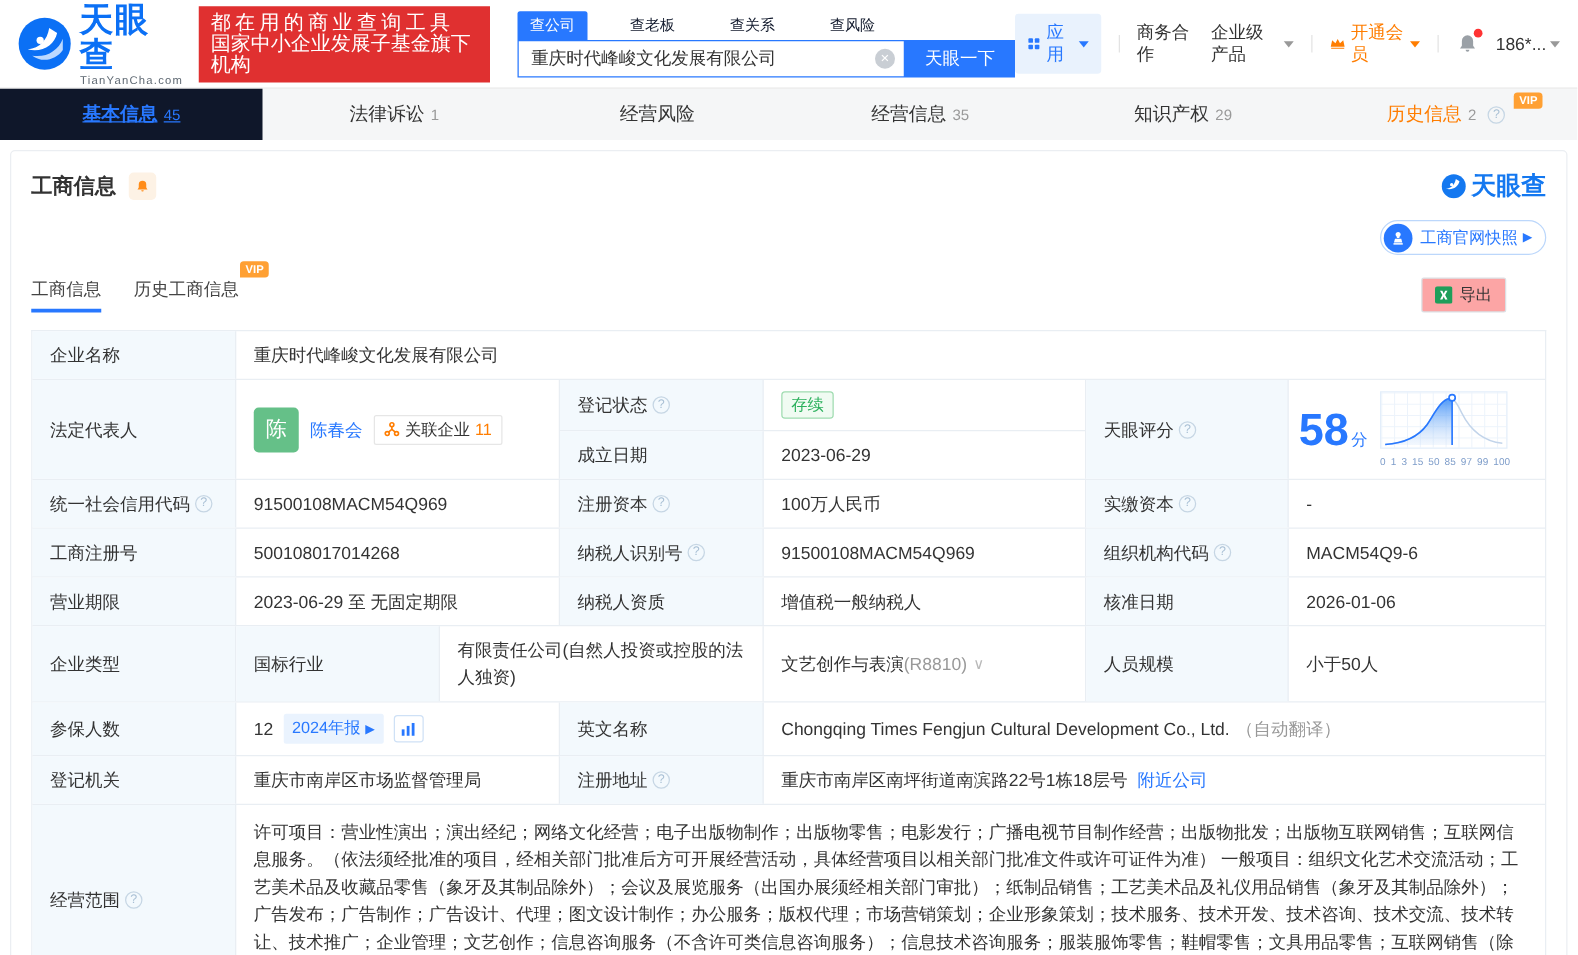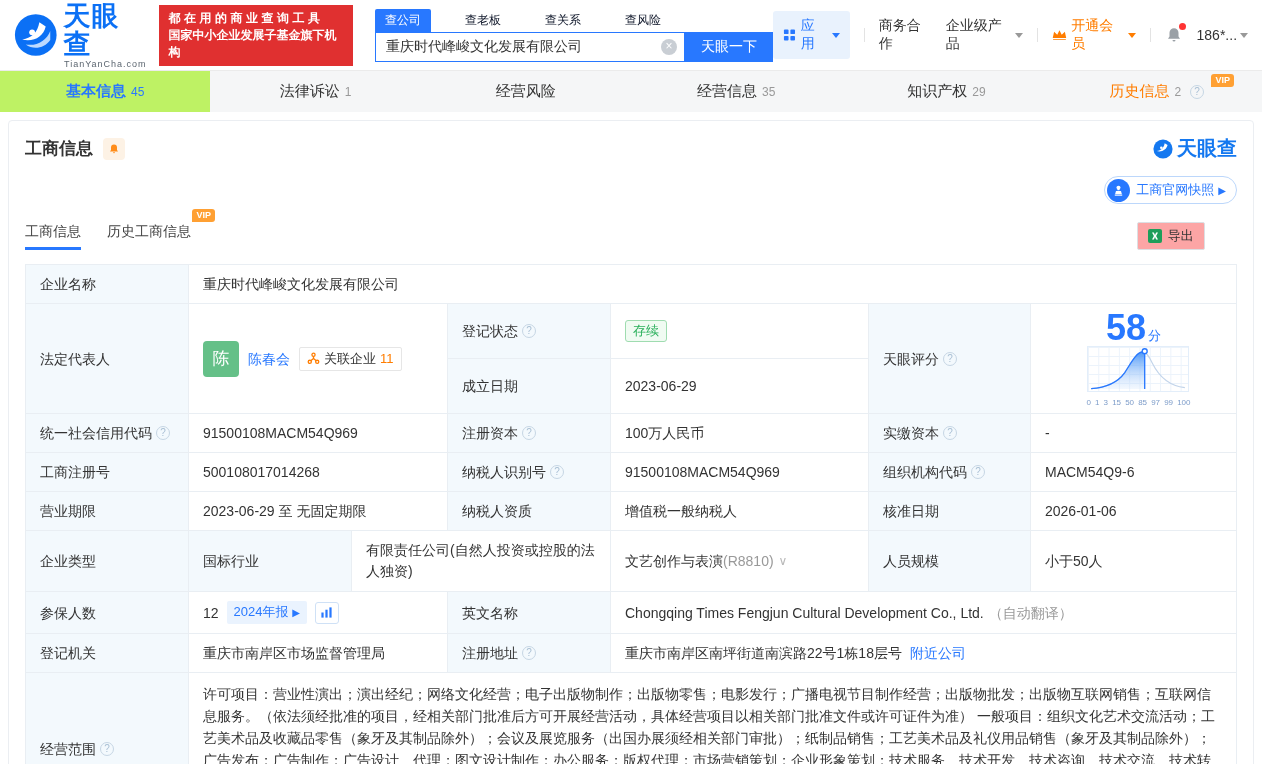--- a/index.html
+++ b/index.html
@@ -4,21 +4,21 @@
 <style>
   * { margin:0; padding:0; box-sizing:border-box; }
   html,body { width:1262px; height:764px; overflow:hidden; background:#fff;
     font-family:"Liberation Sans","DejaVu Sans",sans-serif; color:#333; font-size:14px; }
   .hdr { height:70px; display:flex; align-items:center; padding:0 14px; background:#fff; }
   .logo-wrap { display:flex; align-items:center; cursor:pointer; }
   .logo-ic { width:44px; height:44px; }
   .logo-txt { margin-left:6px; display:flex; flex-direction:column; align-items:flex-end; }
   .brand { font-size:27px; font-weight:bold; color:#0b70f5; line-height:28px; letter-spacing:1px; }
   .brand-dom { font-size:9px; color:#5c6670; letter-spacing:1px; margin-top:1px; }
-  .slogan { margin-left:12px; background:#e03030; color:#fff; font-size:12px; padding:5px 10px; line-height:17px;font-weight:bold; }
+  .slogan { margin-left:12px; background:#e03030; color:#fff; font-size:16px; padding:5px 10px; line-height:17px; }
   .slogan .l1 { letter-spacing:3.5px; }
   .search-blk { margin-left:22px; }
   .stabs { display:flex; font-size:12px;gap:24px; }
   .stab { padding:3px 10px; color:#0f172a; cursor:pointer; }
   .stab.act { background:#2878ff; color:#fff; border-radius:2px 2px 0 0; }
   .sbar { display:flex; }
   .sinput-wrap { position:relative; }
   .sinput { width:310px; height:30px; border:1px solid #2878ff; padding:0 30px 0 10px; font-size:14px; color:#333; outline:none; font-family:inherit; }
   .sclear { position:absolute; right:8px; top:7px; width:16px; height:16px; border-radius:50%; background:#c9ced4; color:#fff; font-size:12px; line-height:15px; text-align:center; cursor:pointer; }
   .sbtn { width:88px; height:30px; background:#2878ff; color:#fff; border:none; font-size:14px; cursor:pointer; font-family:inherit; }
@@ -29,21 +29,21 @@
   .navitem { cursor:pointer; display:flex; align-items:center; gap:4px; }
   .vip-link { color:#ff7d00; display:flex; align-items:center; gap:4px; cursor:pointer; }
   .vdiv { width:1px; height:14px; background:#e3e3e3; }
   .bell-wrap { position:relative; cursor:pointer; display:flex; }
   .reddot { position:absolute; top:-3px; right:-3px; width:7px; height:7px; background:#f33; border-radius:50%; }
   .user { color:#333; display:flex; align-items:center; gap:3px; cursor:pointer; }
 
   .mtabs { height:42px; background:#f5f6f7; border-top:1px solid #ebebeb; display:flex; }
   .mtab { flex:1; display:flex; align-items:center; justify-content:center; gap:5px; font-size:15px; color:#333; cursor:pointer; position:relative; }
   .mtab .cnt { font-size:12px; color:#999; }
-  .mtab.act { background:#bef264; color:#2878ff; font-weight:bold; }
+  .mtab.act { background:#0f172a; color:#2878ff; font-weight:bold;text-decoration:underline; }
   .mtab.act .cnt { color:#2878ff; font-weight:normal; }
   .mtab.orange { color:#ff7d00; }
   .vipb { position:absolute; top:3px; background:#ffa033; color:#fff; font-size:9px; font-weight:bold; padding:1px 4px; border-radius:3px 3px 3px 0; line-height:11px; }
   .mtab .vipb { right:28px; }
   .q { display:inline-block; width:14px; height:14px; border:1px solid #c6d6e4; border-radius:50%; color:#a8bfd4; font-size:10px; line-height:12px; text-align:center; margin-left:4px; vertical-align:1px; cursor:pointer; flex-shrink:0; }
   .q::before { content:"?"; }
 
   .card { margin:8px 8px 0; border:1px solid #ebeef2; border-radius:4px; padding:14px 16px 18px; }
   .sec-head { display:flex; align-items:center; }
   .sec-title { font-size:17px; font-weight:bold; color:#333; }
@@ -273,21 +273,21 @@
         </div>
         <div class="subr">
           <div class="tcell tlabel w-l2">成立日期</div>
           <div class="tcell grow">2023-06-29</div>
         </div>
       </div>
       <div class="tcell tlabel w-l3">
         <span>天眼评分</span>
           <span class="q"></span>
       </div>
-      <div class="tcell grow" style="padding:6px 8px;flex-direction:column;">
+      <div class="tcell grow" style="padding:6px 8px;">
         <span style="display:flex;align-items:baseline;">
           <span class="score-num">58</span>
           <span class="score-unit">分</span>
         </span>
         <span class="chartbox">
           <svg class="plot" width="102" height="46" viewBox="0 0 100 46">
             <defs>
               <linearGradient id="sg" x1="0" y1="0" x2="0" y2="1">
                 <stop offset="0" stop-color="#2f86f6" stop-opacity="0.85"></stop>
                 <stop offset="1" stop-color="#cfe3fb" stop-opacity="0.25"></stop>

